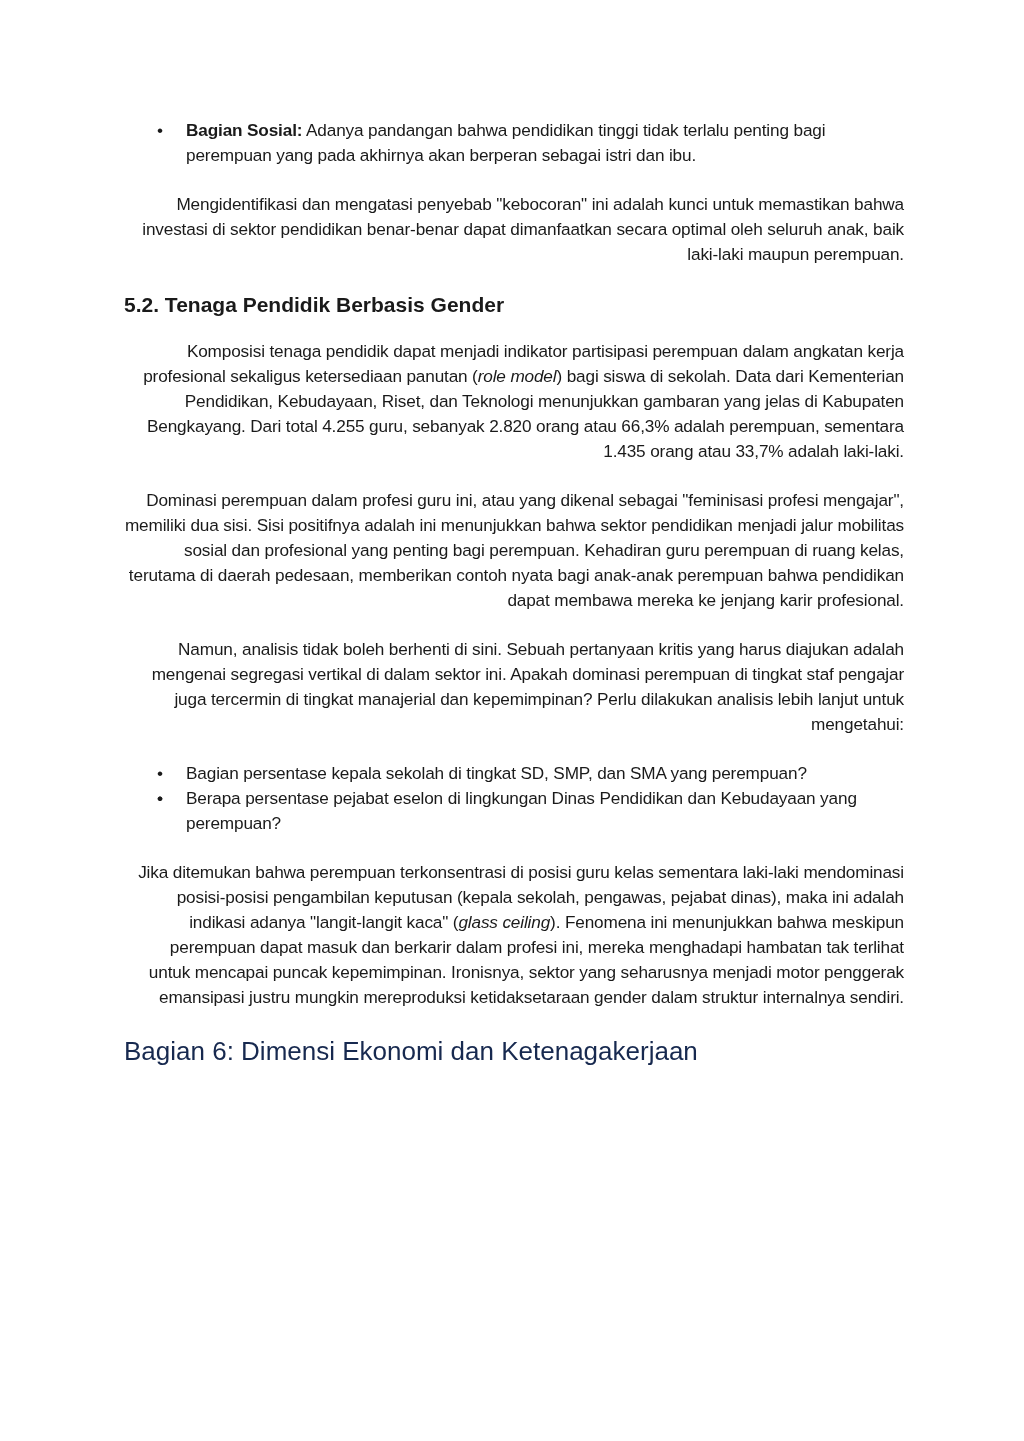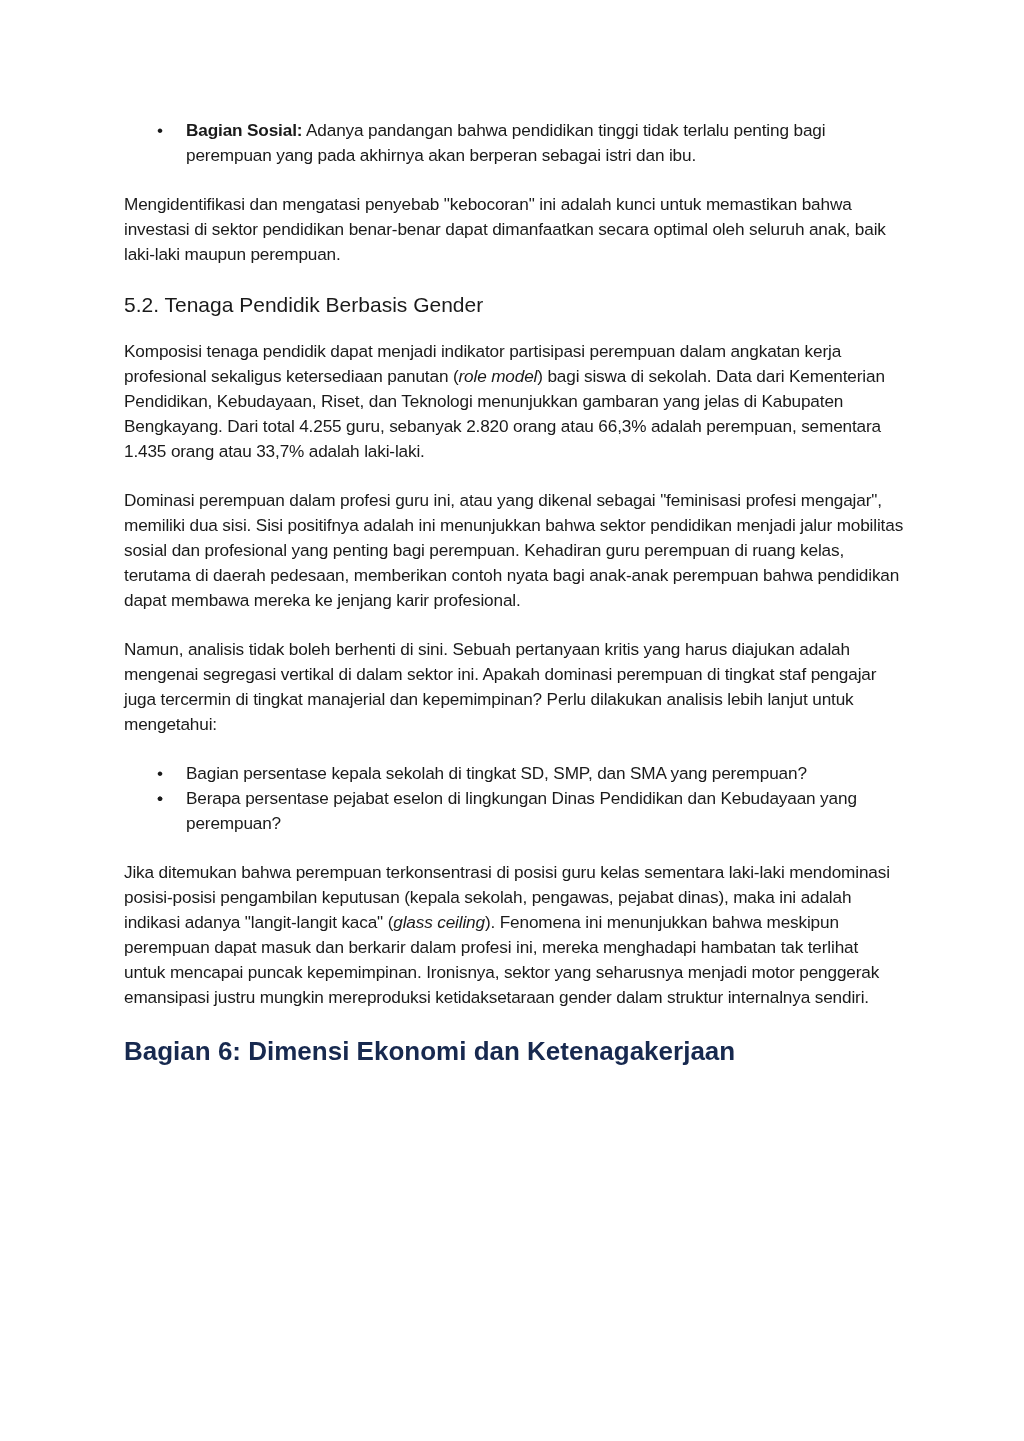--- a/index.html
+++ b/index.html
@@ -3,26 +3,26 @@
 <meta charset="utf-8">
 <style>
   html, body { margin: 0; padding: 0; background: #ffffff; }
   body {
     width: 1024px; height: 1441px; position: relative; overflow: hidden;
     font-family: "Liberation Sans", "DejaVu Sans", sans-serif;
     color: #1a1a1a;
   }
   .page { position: absolute; left: 124px; top: 118px; width: 780px; }
   p, li { font-size: 17.2px; line-height: 25px; margin: 0; letter-spacing: -0.15px; }
-  p { margin-bottom: 24px; }
+  p { margin-bottom: 24px; text-align: right; }
   ul { margin: 0 0 24px 0; padding: 0; list-style: none; }
   ul li { position: relative; padding-left: 62px; }
   ul li .bullet { position: absolute; left: 33px; top: 0; }
-  h3 { font-size: 21px; font-weight: normal; margin: 0 0 20px 0; line-height: 28px; color: #1a1a1a; }
-  h2 { font-size: 26px; font-weight: bold; margin: 0 0 18px 0; line-height: 34px; color: #17294f; }
+  h3 { font-size: 21px; font-weight: bold; margin: 0 0 20px 0; line-height: 28px; color: #1a1a1a; }
+  h2 { font-size: 26px; font-weight: normal; margin: 0 0 18px 0; line-height: 34px; color: #17294f; }
 </style>
 </head>
 <body>
 
 <div class="page">
 
   <ul style="margin-bottom:24px;">
     <li>
       <span class="bullet">•</span>
       <b>Bagian Sosial:</b><span> Adanya pandangan bahwa pendidikan tinggi tidak terlalu penting bagi perempuan yang pada akhirnya akan berperan sebagai istri dan ibu.</span>

